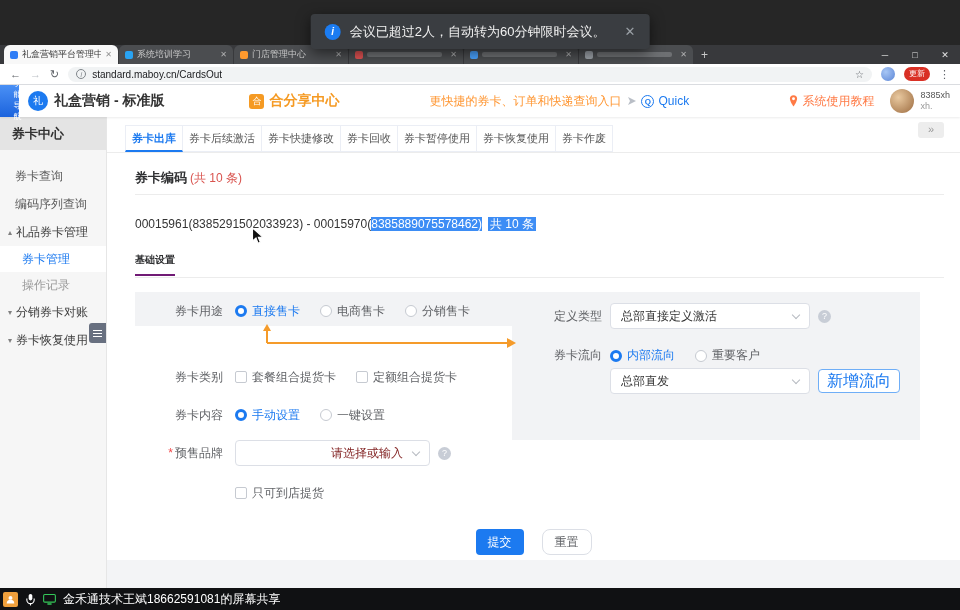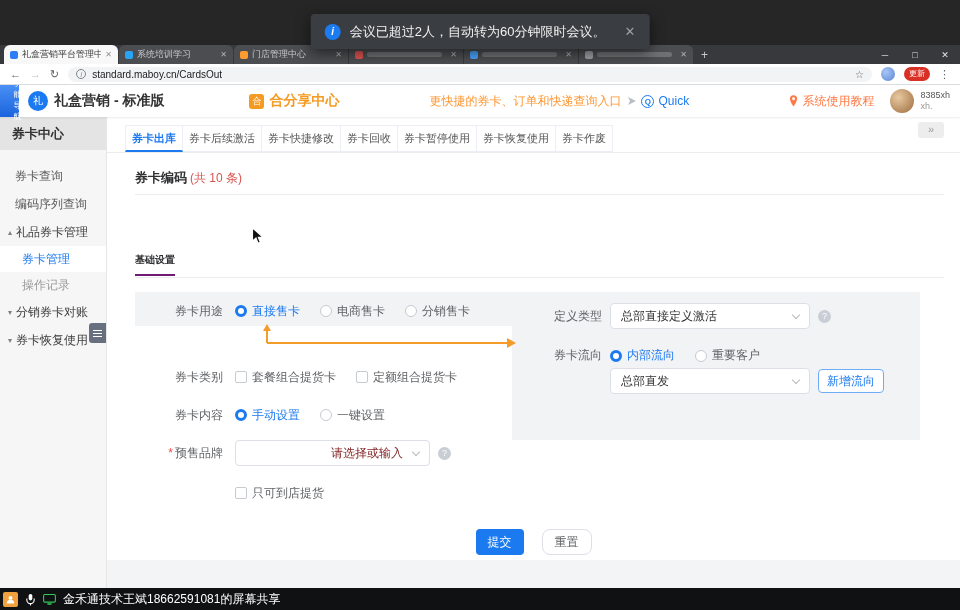--- a/index.html
+++ b/index.html
@@ -104,21 +104,21 @@
   .clabel{margin-left:5px;color:#606266;white-space:nowrap;}
   .select{height:26px;background:#fff;border:1px solid #dcdfe6;border-radius:4px;display:flex;align-items:center;padding:0 10px;font-size:12px;color:#333;}
   .select .val{flex:1;white-space:nowrap;overflow:hidden;}
   .select .ph{color:#7f1d1d;text-align:right;}
   .chev{width:6px;height:6px;border-right:1.5px solid #b6bac1;border-bottom:1.5px solid #b6bac1;transform:rotate(45deg);margin-left:10px;margin-top:-3px;flex:none;}
   .w195{width:195px;} .w200{width:200px;}
   .help{width:13px;height:13px;border-radius:50%;background:#c8cdd6;color:#fff;font-size:9px;display:flex;align-items:center;justify-content:center;margin-left:8px;flex:none;}
 
   .prow{position:absolute;display:flex;align-items:center;font-size:12px;color:#606266;}
   .prow-label{width:90px;text-align:right;margin-right:8px;flex:none;white-space:nowrap;}
-  .btn-add{height:24px;padding:0 8px;border:1px solid #6faef7;color:#1c7af0;background:#fff;border-radius:4px;font-size:12px;display:flex;align-items:center;margin-left:8px;white-space:nowrap;}
+  .btn-add{height:24px;padding:0 8px;border:1px solid #6faef7;color:#1c7af0;background:#fff;border-radius:4px;font-size:16px;display:flex;align-items:center;margin-left:8px;white-space:nowrap;}
 
   .arrow-svg{position:absolute;left:150px;top:206px;z-index:2;}
 
   .actions{position:absolute;left:0;right:0;top:412px;display:flex;justify-content:center;gap:18px;}
   .btn-submit{min-width:46px;height:26px;background:#1c7af0;color:#fff;border-radius:4px;font-size:12px;display:flex;align-items:center;justify-content:center;padding:0 12px;}
   .btn-reset{min-width:46px;height:26px;background:#fff;color:#606266;border:1px solid #dcdfe6;border-radius:8px;font-size:12px;display:flex;align-items:center;justify-content:center;padding:0 12px;}
   .content-footer{position:absolute;left:0;right:0;top:443px;bottom:0;background:#f3f4f6;}
 
   
   .share-bar{position:absolute;left:0;top:588px;width:960px;height:22px;background:#101113;display:flex;align-items:center;gap:7px;padding-left:3px;}
@@ -269,20 +269,23 @@
         <div class="ctab">券卡恢复使用</div>
         <div class="ctab">券卡作废</div>
       </div>
       <div class="collapse-btn">»</div>
 
       <div class="sec-head">
         <span>券卡编码</span><span class="sec-count">(共 10 条)</span>
       </div>
       <div class="div1"></div>
 
+      <div class="code-line">
+        <span>00015961(8385291502033923) - 00015970(</span><span class="code-sel">8385889075578462)</span><span class="code-badge">共 10 条</span>
+      </div>
 
       <div class="basic-head">基础设置</div>
       <div class="div2"></div>
 
       <div class="row1-band"></div>
       <div class="rpanel">
         <div class="prow" style="top:11px;">
           <span class="prow-label">定义类型</span>
           <span class="select w200">
             <span class="val">总部直接定义激活</span>

